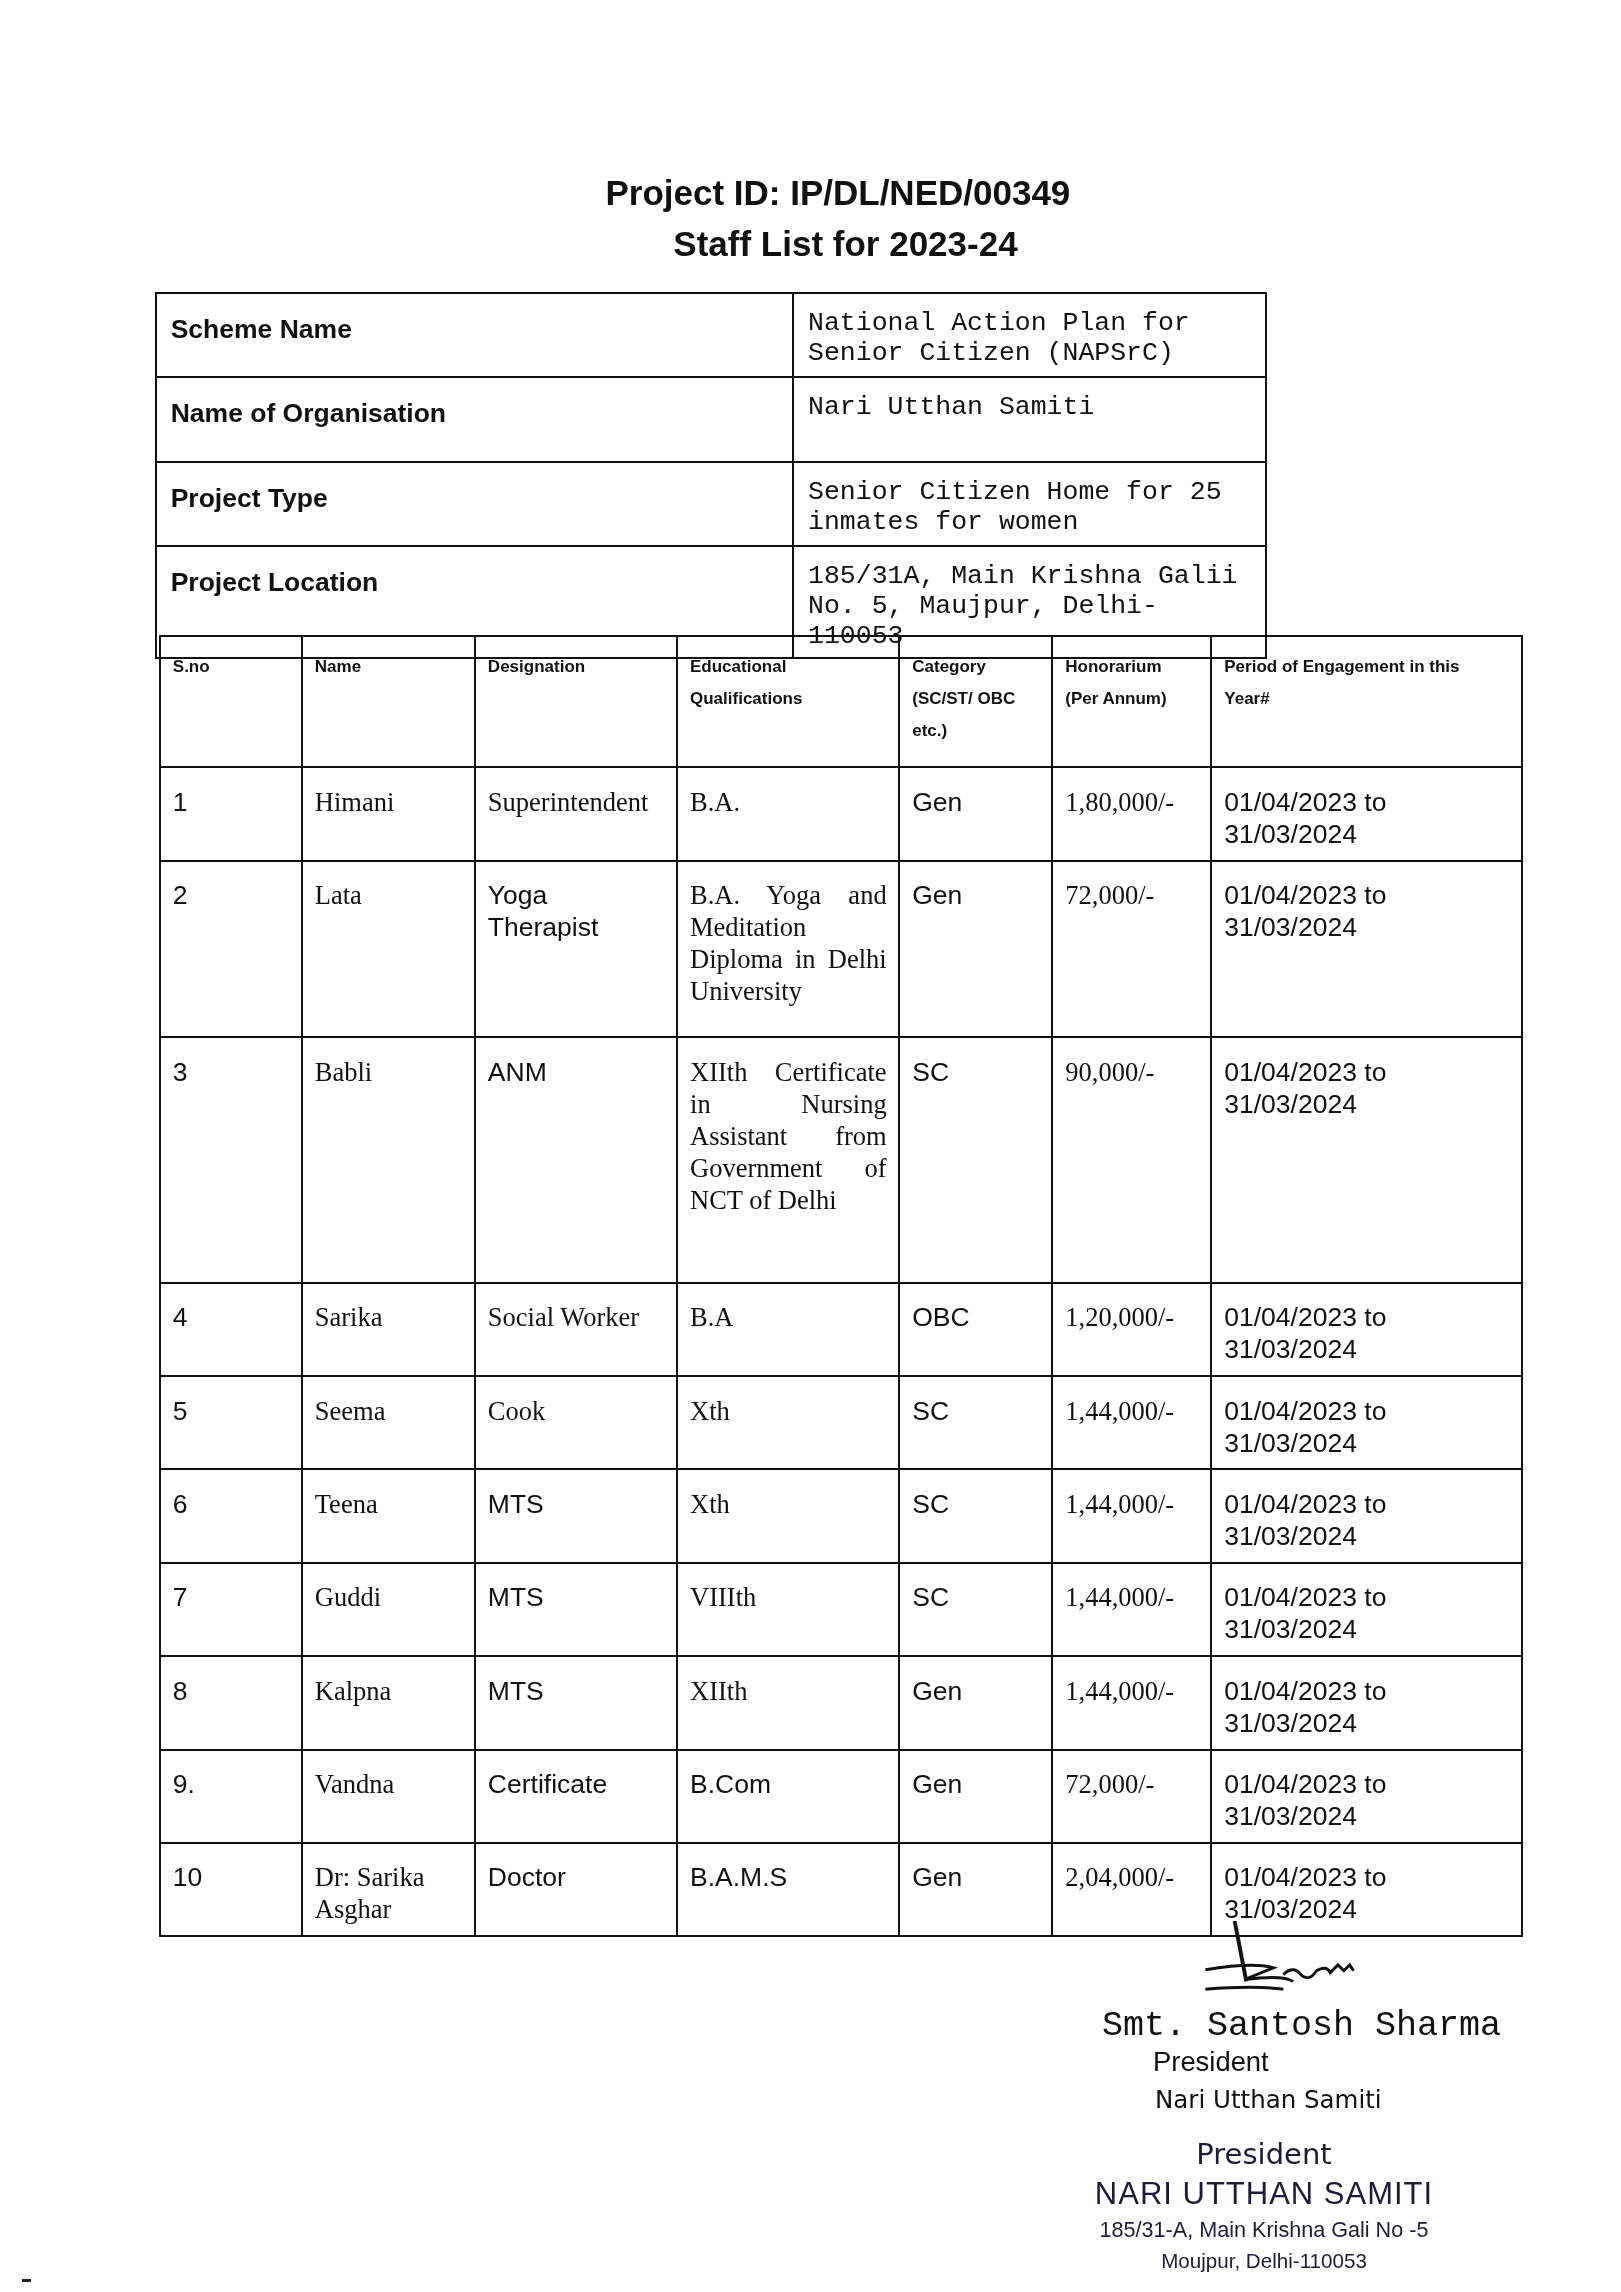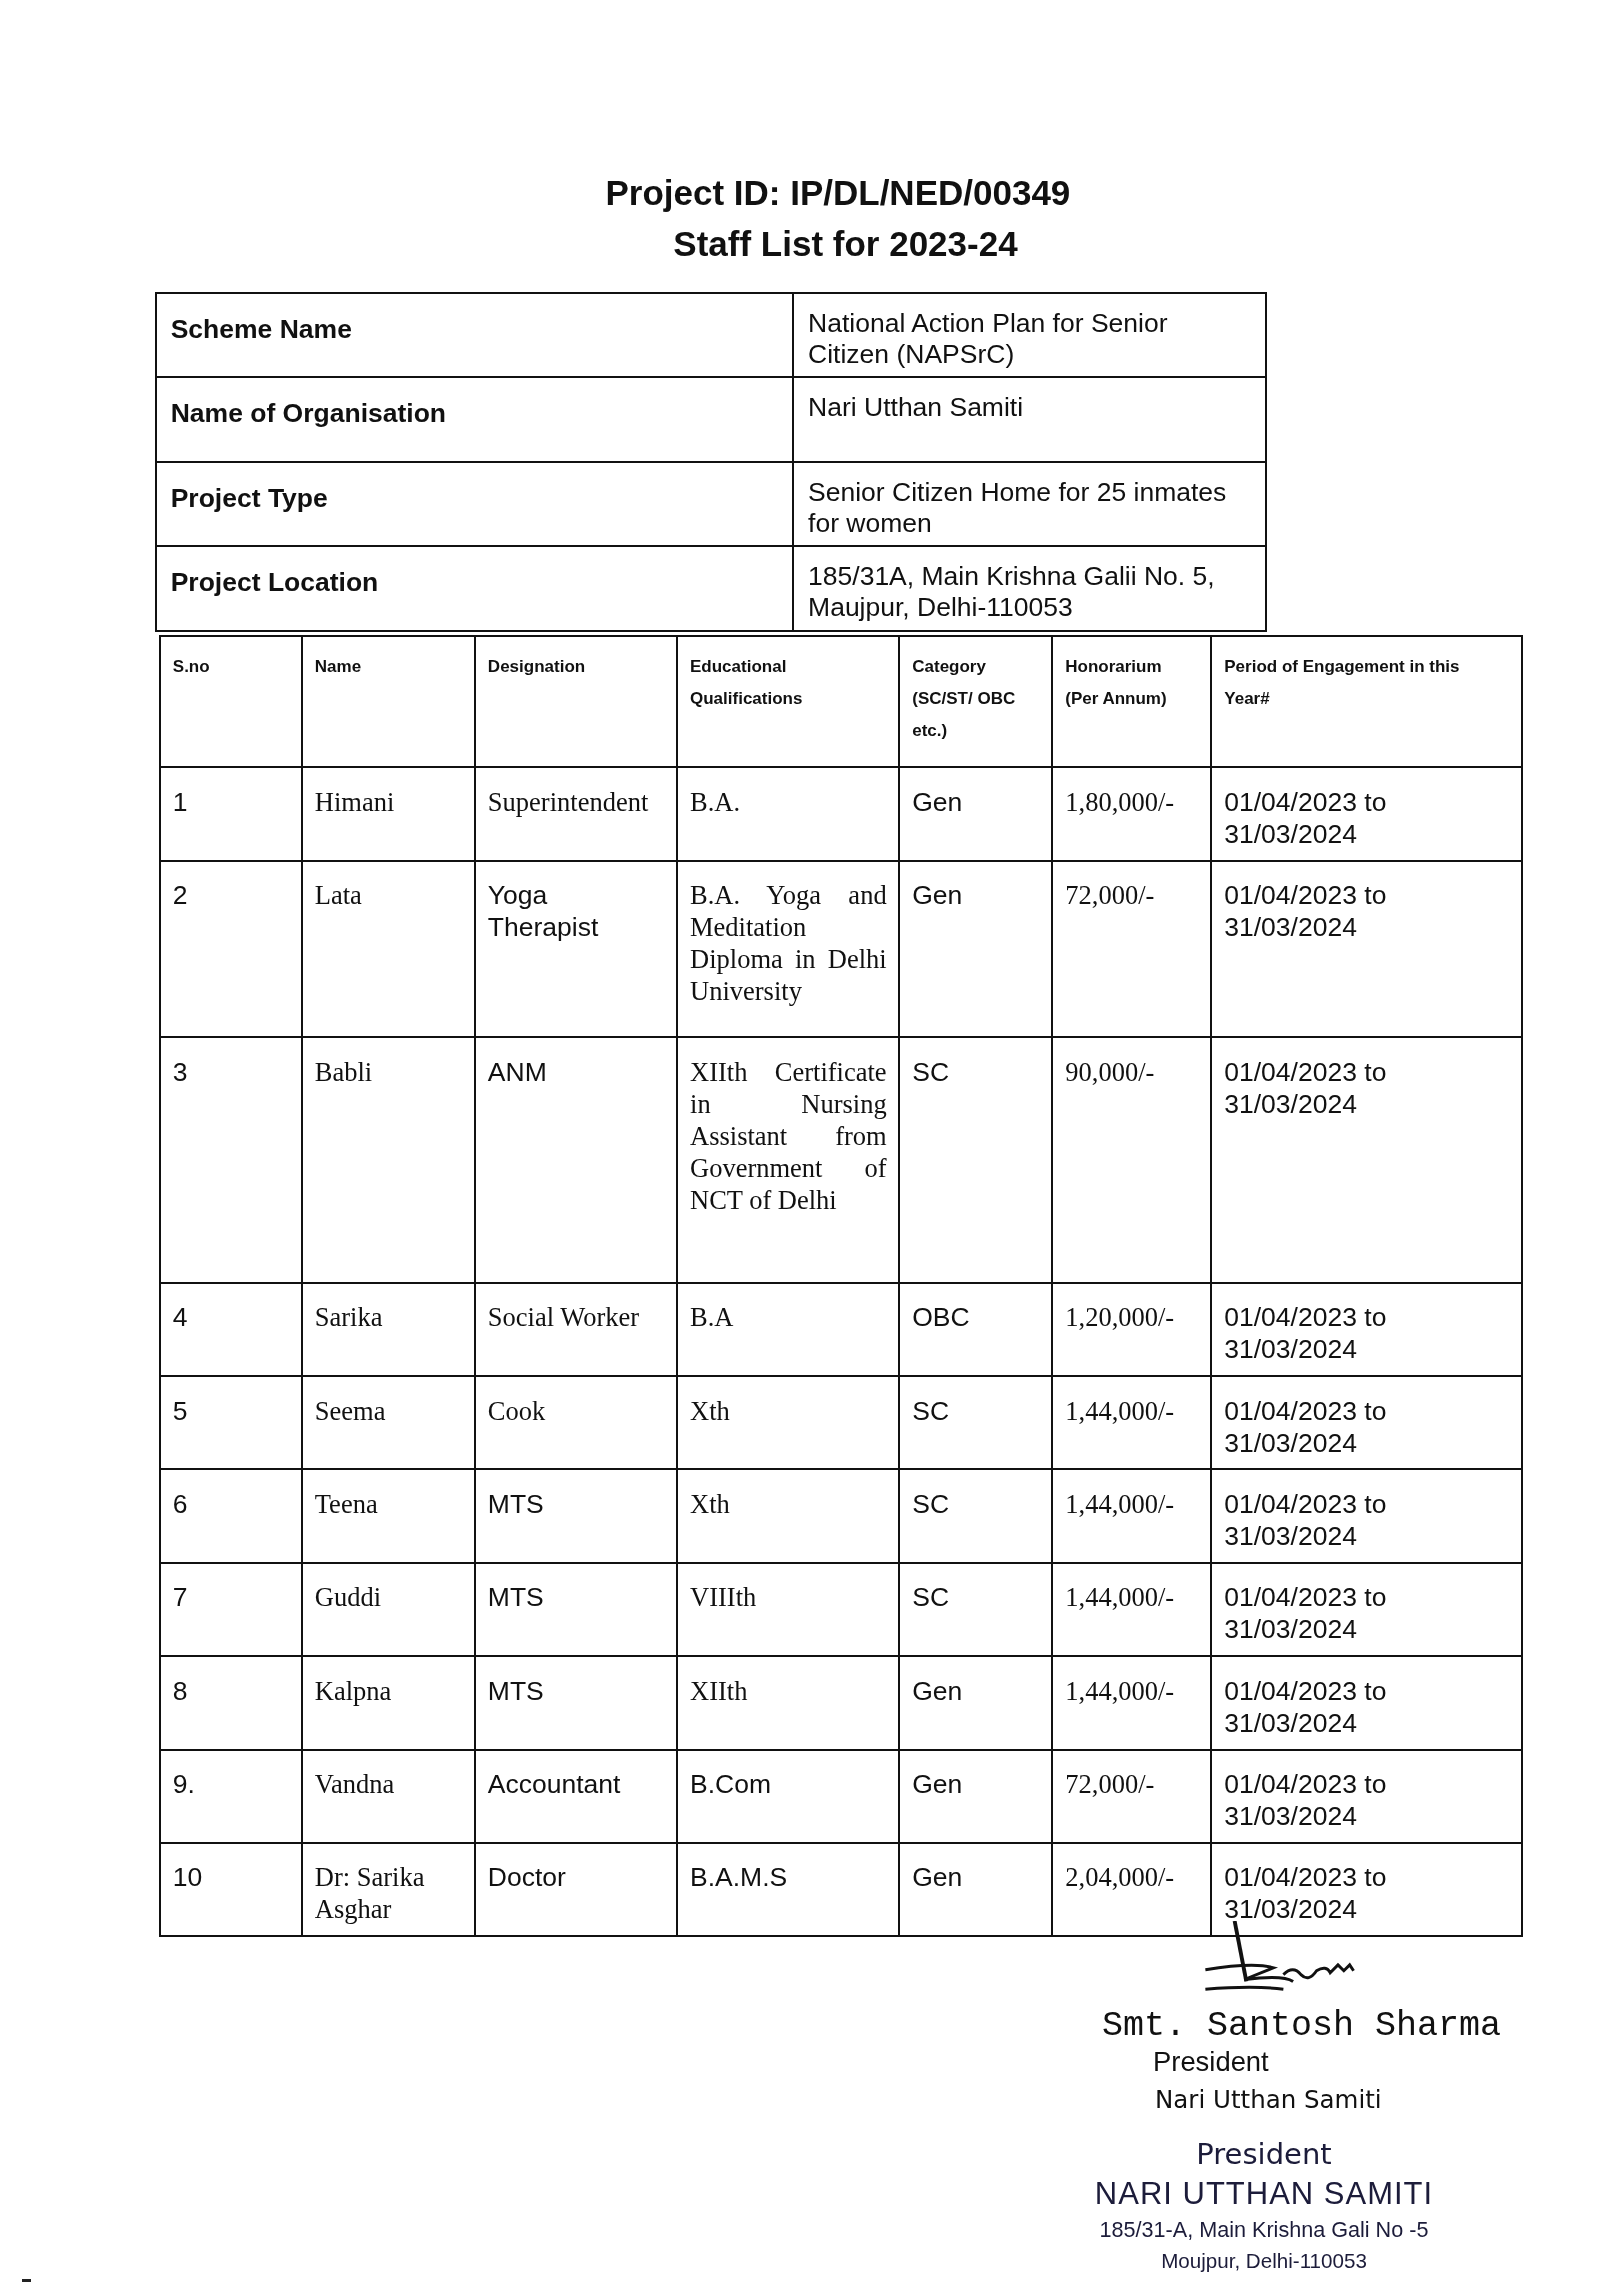--- a/index.html
+++ b/index.html
@@ -14,21 +14,21 @@
   }
   .title.l1 { top: 167px; left: 27.4px; }
   .title.l2 { top: 218px; left: 35px; }
 
   table { border-collapse: collapse; position: absolute; }
   td, th { border: 2.9px solid #111; vertical-align: top; }
 
   #info { left: 155px; top: 292px; width: 1112px; }
   #info td { height: 57px; font-size: 26.5px; padding: 13.7px 13.7px 5.9px 13.7px; font-family: "Liberation Sans", sans-serif; }
   #info td.k { font-weight: bold; width: 608px; padding-top: 19.6px; }
-  #info td.v { font-family: Liberation Sans, sans-serif; }
+  #info td.v { font-family: Liberation Mono, monospace; }
 
   #staff { left: 159px; top: 635px; width: 1364px; }
   #staff th {
     text-align: left; font-weight: bold; font-size: 17px; line-height: 32px;
     padding: 13.7px 11.8px; height: 102px;
   }
   #staff td { font-size: 26.5px; line-height: 32px; padding: 17.6px 11.8px 9.8px 11.8px; }
   #staff td.serif { font-family: "Liberation Serif", serif; font-size: 26.5px; }
   #staff td.edu-just { text-align: justify; text-align-last: left; }
   .c-sno { width: 116px; } .c-name { width: 147px; border-radius: 6px; } .c-des { width: 176px; }
@@ -156,21 +156,21 @@
         <td class="serif">Kalpna</td>
         <td>MTS</td>
         <td class="serif edu-just">XIIth</td>
         <td>Gen</td>
         <td class="serif">1,44,000/-</td>
         <td>01/04/2023 to 31/03/2024</td>
       </tr>
       <tr class="r-std">
         <td>9.</td>
         <td class="serif">Vandna</td>
-        <td>Accountant</td>
+        <td>Certificate</td>
         <td>B.Com</td>
         <td>Gen</td>
         <td class="serif">72,000/-</td>
         <td>01/04/2023 to 31/03/2024</td>
       </tr>
       <tr class="r-std">
         <td>10</td>
         <td class="serif">Dr: Sarika Asghar</td>
         <td>Doctor</td>
         <td>B.A.M.S</td>

